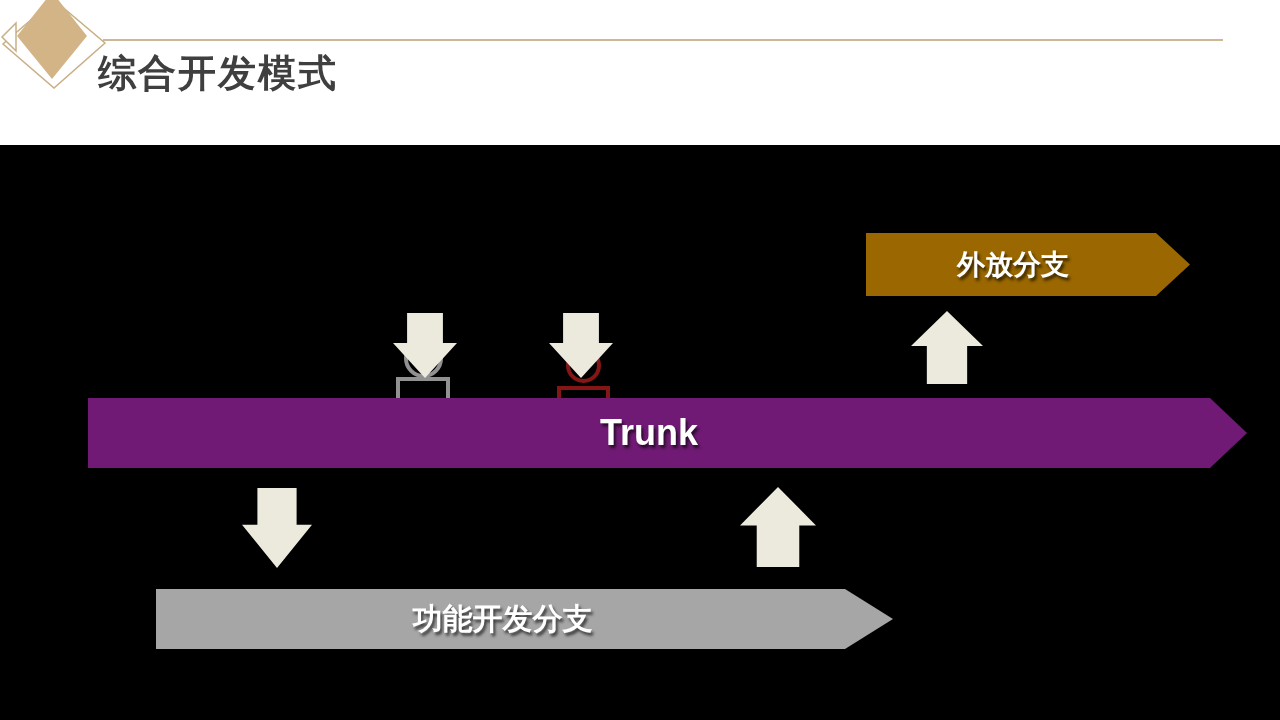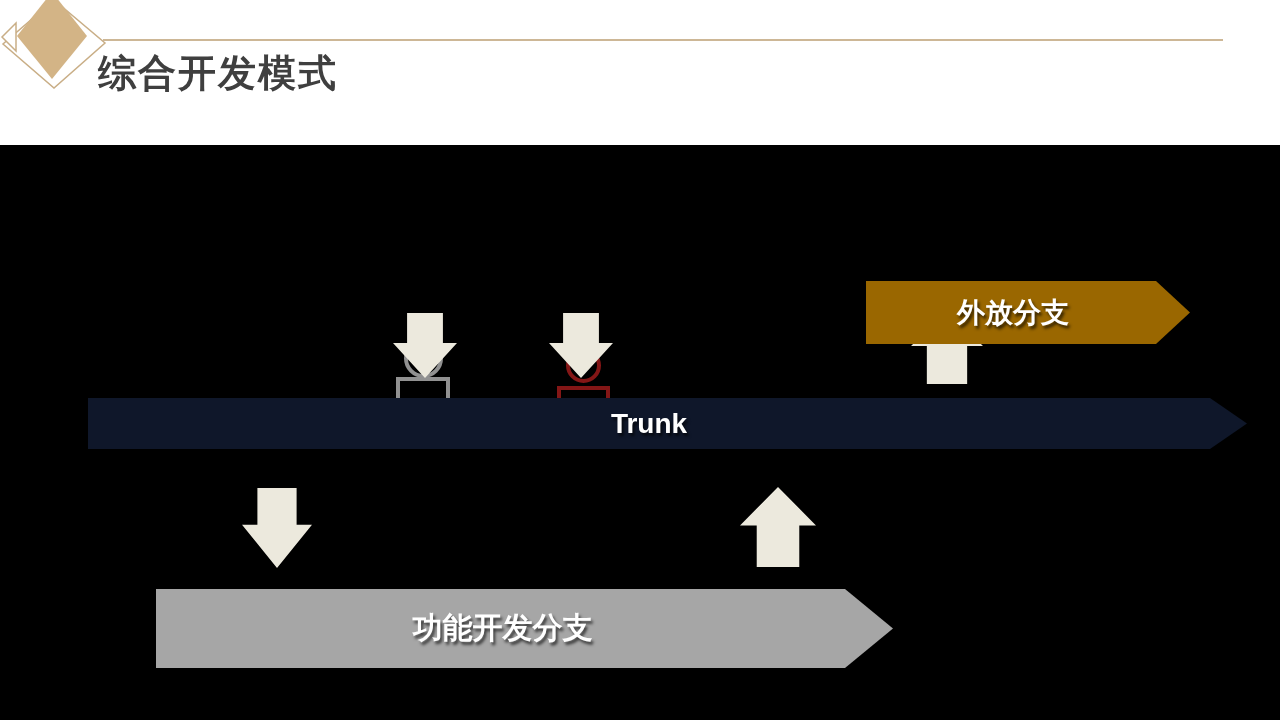--- a/index.html
+++ b/index.html
@@ -76,39 +76,38 @@
     display: flex;
     align-items: center;
     justify-content: center;
     color: #ffffff;
     font-weight: 700;
     text-shadow: 2px 3px 3px rgba(0,0,0,0.65);
     white-space: nowrap;
   }
   .banner-trunk {
     left: 88px; top: 398px;
-    width: 1122px; height: 51px;
-    background: #0f172a;
+    width: 1122px; height: 70px;
+    background: #701a75;
     clip-path: polygon(0 0, calc(100% - 37px) 0, 100% 50%, calc(100% - 37px) 100%, 0 100%);
     padding-right: 37px; box-sizing: content-box;
-    font-size: 28px;
+    font-size: 36px;
   }
   .banner-release {
     left: 866px; top: 233px;
     width: 290px; height: 63px;
     background: #9a6700;
     clip-path: polygon(0 0, calc(100% - 34px) 0, 100% 50%, calc(100% - 34px) 100%, 0 100%);
     font-size: 28px;
-    margin-top: 48px;
   }
   .banner-release { width: 324px; padding-right: 0; }
   .banner-release .label { margin-right: 30px; }
   .banner-feature {
     left: 156px; top: 589px;
-    width: 737px; height: 79px;
+    width: 737px; height: 60px;
     background: #a6a6a6;
     clip-path: polygon(0 0, calc(100% - 48px) 0, 100% 50%, calc(100% - 48px) 100%, 0 100%);
     font-size: 30px;
   }
   .banner-feature .label { margin-right: 44px; }
 </style>
 </head>
 <body>
 
 <div class="slide">

